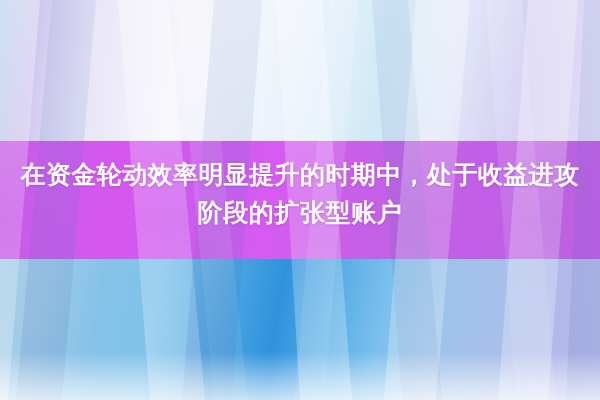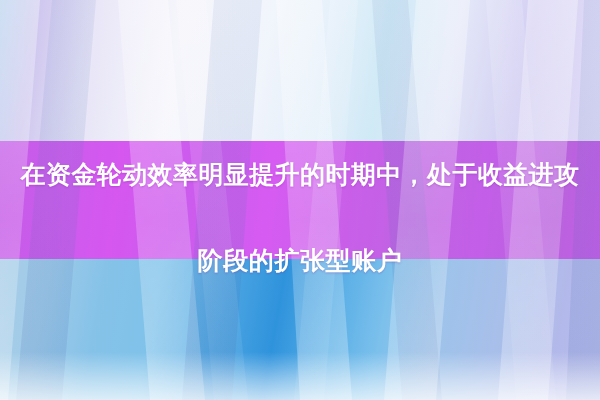--- a/index.html
+++ b/index.html
@@ -111,21 +111,21 @@
     text-align: center;
     color: #ffffff;
     font-size: 25px;
     line-height: 38px;
     font-weight: bold;
     letter-spacing: 0.4px;
     text-shadow: 0 1px 2px rgba(120,30,150,0.28);
     white-space: nowrap;
     pointer-events: none;
   }
-  .headline .line2 { letter-spacing: 0.6px; margin-top: 48px; }
+  .headline .line2 { letter-spacing: 0.6px; }
 
   .watermark {
     position: absolute;
     left: 0;
     top: 376px;
     width: 600px;
     text-align: center;
     font-size: 11px;
     color: rgba(255,255,255,0.55);
     letter-spacing: 1px;

